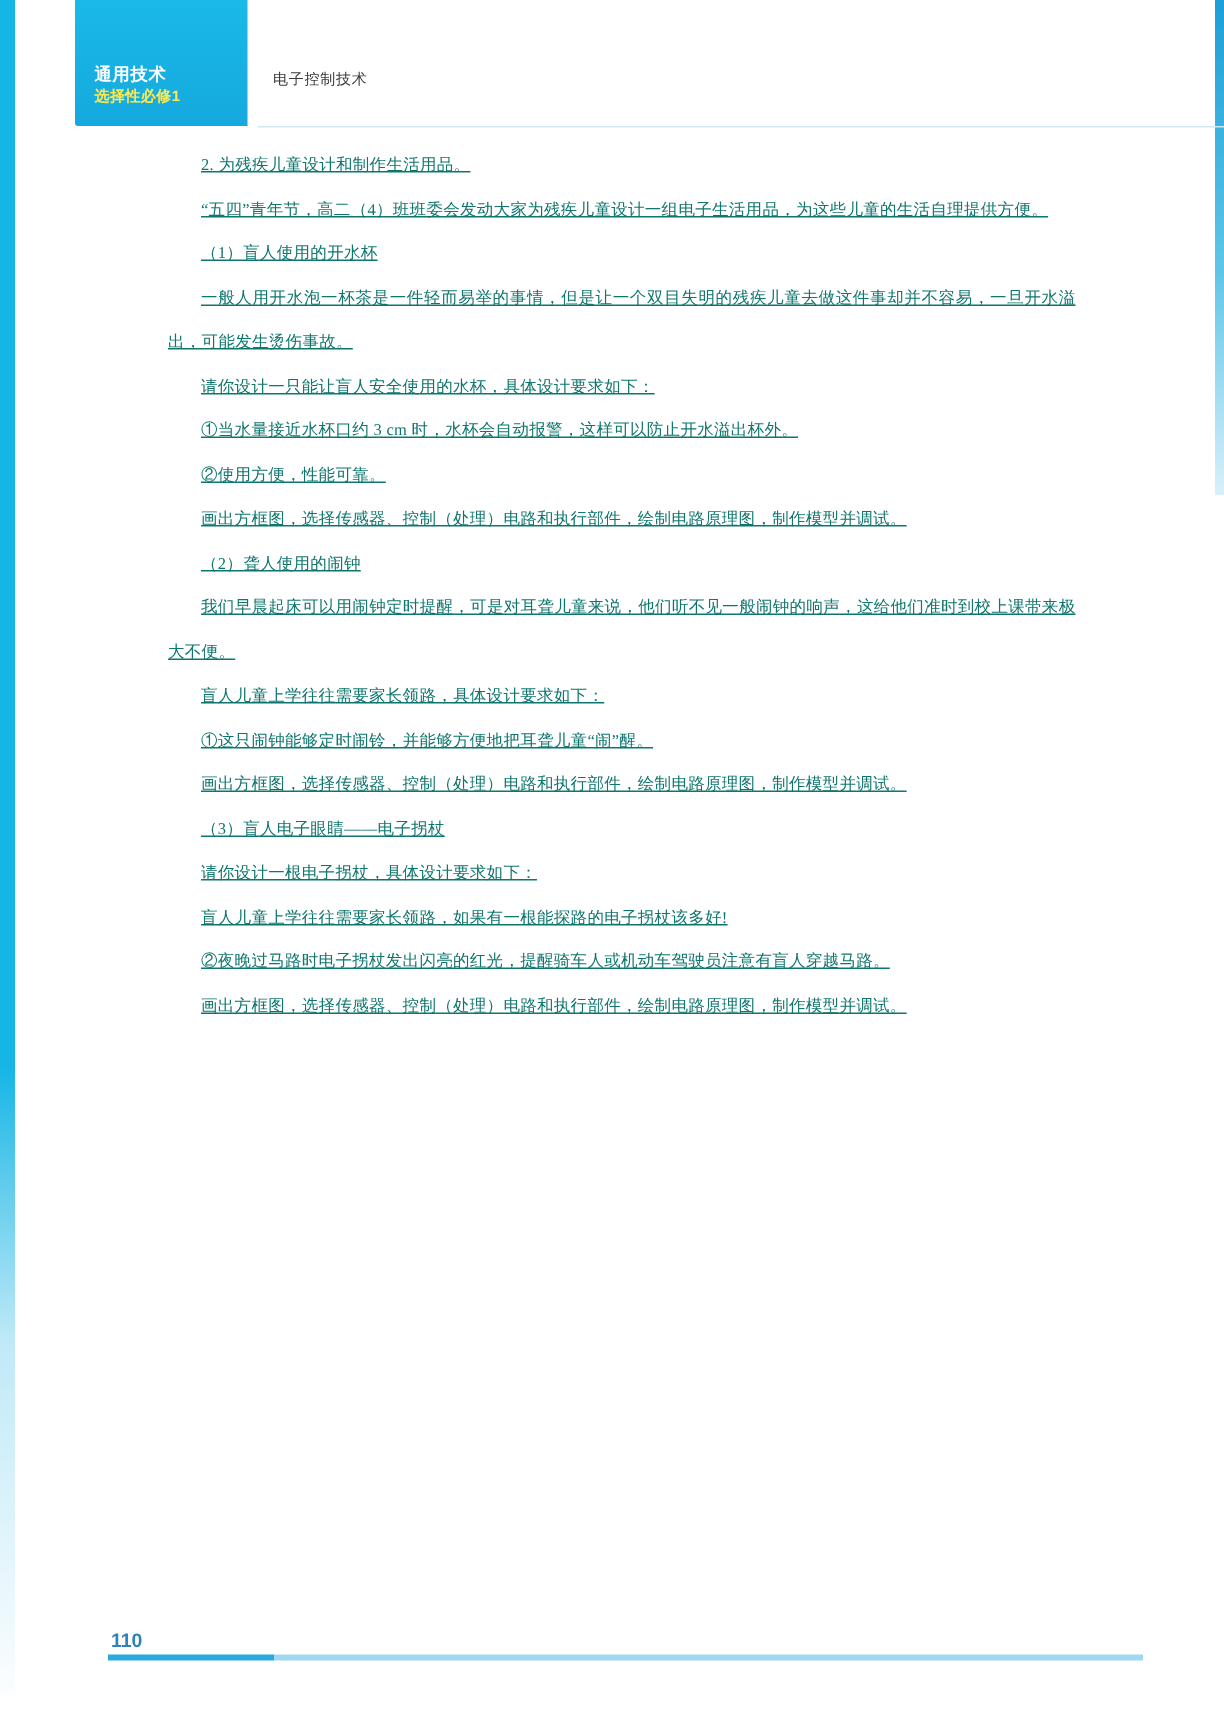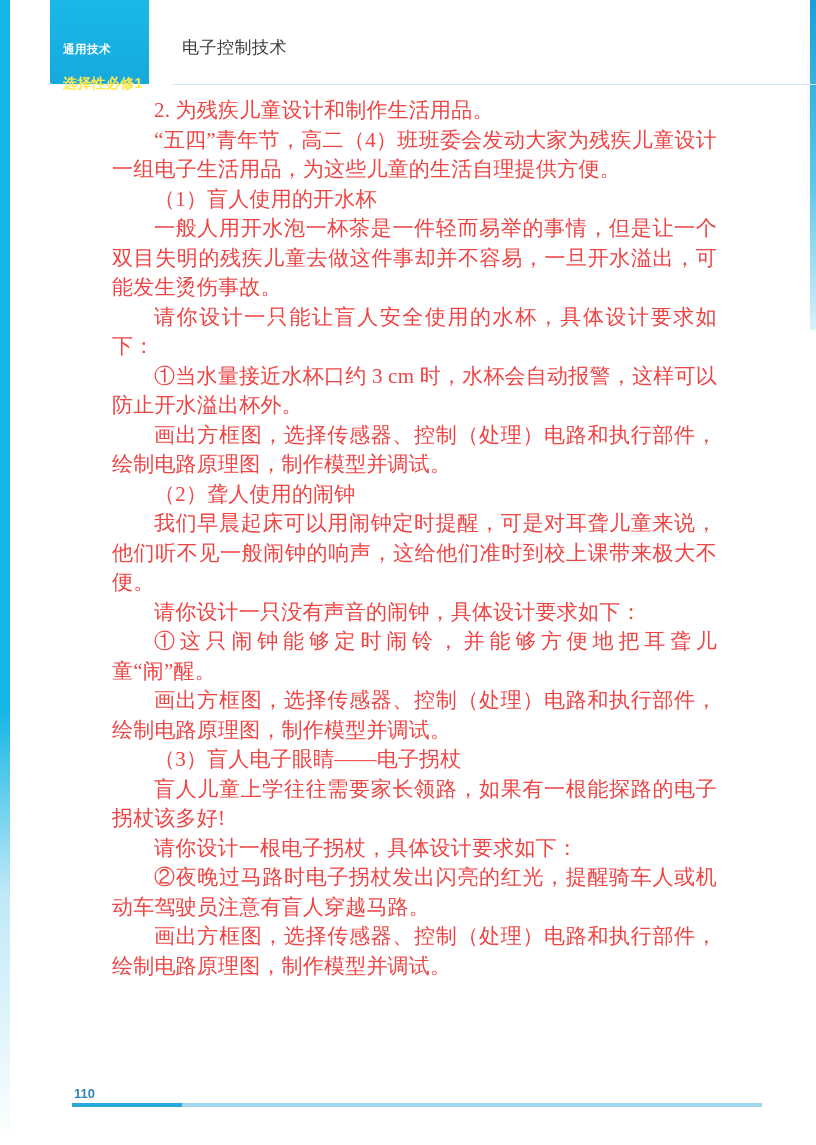--- a/index.html
+++ b/index.html
@@ -47,51 +47,51 @@
     position: absolute;
     left: 10px;
     top: 0;
     width: 806px;
     height: 84px;
   }
   .header-tab {
     position: absolute;
     left: 40px;
     top: 0;
-    width: 99px;
+    width: 115px;
     height: 84px;
     background: linear-gradient(to bottom, #19b9e8 0%, #16a9dd 100%);
     border-bottom-left-radius: 2px;
   }
   .header-tab .t1 {
     position: absolute;
     left: 13px;
     top: 42px;
     font-family: "Liberation Sans", sans-serif;
     font-size: 11.5px;
     font-weight: bold;
     color: #ffffff;
     letter-spacing: 0.5px;
   }
   .header-tab .t2 {
     position: absolute;
     left: 13px;
-    top: 75px;
-    font-family: "Liberation Sans", sans-serif;
-    font-size: 14px;
+    top: 57px;
+    font-family: "Liberation Sans", sans-serif;
+    font-size: 10px;
     font-weight: bold;
     color: #ffe84d;
     letter-spacing: 0.3px;
   }
   .header-chapter {
     position: absolute;
     left: 172px;
-    top: 36px;
-    font-family: "Liberation Sans", sans-serif;
-    font-size: 17px;
+    top: 46px;
+    font-family: "Liberation Sans", sans-serif;
+    font-size: 10px;
     color: #3a3a3a;
     letter-spacing: 0.5px;
   }
   .header-rule {
     position: absolute;
     left: 162px;
     top: 84px;
     width: 645px;
     height: 1px;
     background: #cfe8f3;
@@ -99,26 +99,27 @@
 
   
   .content {
     position: absolute;
     left: 112px;
     top: 96px;
     width: 605px;
   }
   p {
     margin: 0;
-    font-size: 21px;
+    font-size: 11px;
     line-height: 29.5px;
-    color: #ef4444;
+    color: #0f766e;
     text-align: justify;
     text-justify: inter-ideograph;
     letter-spacing: 0.2px;
+    text-decoration: underline;
   }
   p.indent2 { text-indent: 2em; }
 
   
   .footer {
     position: absolute;
     left: 0;
     bottom: 0;
     width: 660px;
     height: 60px;
@@ -167,29 +168,30 @@
     <div class="header-rule"></div>
   </div>
 
   <div class="content">
     <p class="indent2">2. 为残疾儿童设计和制作生活用品。</p>
     <p class="indent2">“五四”青年节，高二（4）班班委会发动大家为残疾儿童设计一组电子生活用品，为这些儿童的生活自理提供方便。</p>
     <p class="indent2">（1）盲人使用的开水杯</p>
     <p class="indent2">一般人用开水泡一杯茶是一件轻而易举的事情，但是让一个双目失明的残疾儿童去做这件事却并不容易，一旦开水溢出，可能发生烫伤事故。</p>
     <p class="indent2">请你设计一只能让盲人安全使用的水杯，具体设计要求如下：</p>
     <p class="indent2">①当水量接近水杯口约 3 cm 时，水杯会自动报警，这样可以防止开水溢出杯外。</p>
+    <p class="indent2">②使用方便，性能可靠。</p>
     <p class="indent2">画出方框图，选择传感器、控制（处理）电路和执行部件，绘制电路原理图，制作模型并调试。</p>
     <p class="indent2">（2）聋人使用的闹钟</p>
     <p class="indent2">我们早晨起床可以用闹钟定时提醒，可是对耳聋儿童来说，他们听不见一般闹钟的响声，这给他们准时到校上课带来极大不便。</p>
-    <p class="indent2">请你设计一只没有声音的闹钟，具体设计要求如下：</p>
+    <p class="indent2">盲人儿童上学往往需要家长领路，具体设计要求如下：</p>
     <p class="indent2">①这只闹钟能够定时闹铃，并能够方便地把耳聋儿童“闹”醒。</p>
     <p class="indent2">画出方框图，选择传感器、控制（处理）电路和执行部件，绘制电路原理图，制作模型并调试。</p>
     <p class="indent2">（3）盲人电子眼睛——电子拐杖</p>
+    <p class="indent2">请你设计一根电子拐杖，具体设计要求如下：</p>
     <p class="indent2">盲人儿童上学往往需要家长领路，如果有一根能探路的电子拐杖该多好!</p>
-    <p class="indent2">请你设计一根电子拐杖，具体设计要求如下：</p>
     <p class="indent2">②夜晚过马路时电子拐杖发出闪亮的红光，提醒骑车人或机动车驾驶员注意有盲人穿越马路。</p>
     <p class="indent2">画出方框图，选择传感器、控制（处理）电路和执行部件，绘制电路原理图，制作模型并调试。</p>
   </div>
 
   <div class="footer">
     <div class="footer-line"></div>
     <div class="footer-pagenum">110</div>
     <div class="footer-bottom-bar"></div>
   </div>
 

